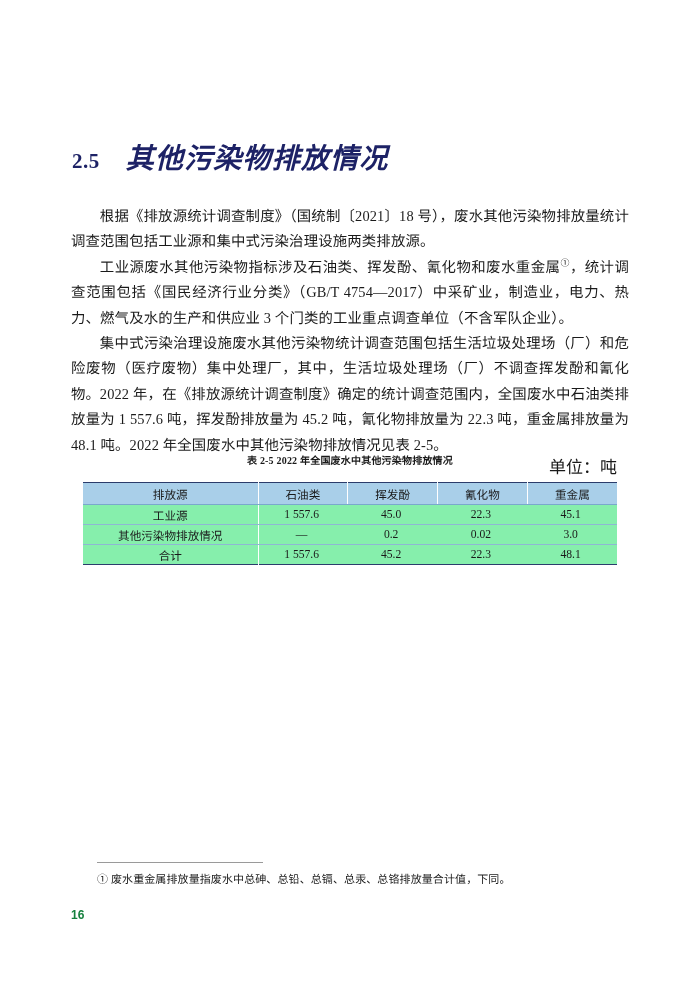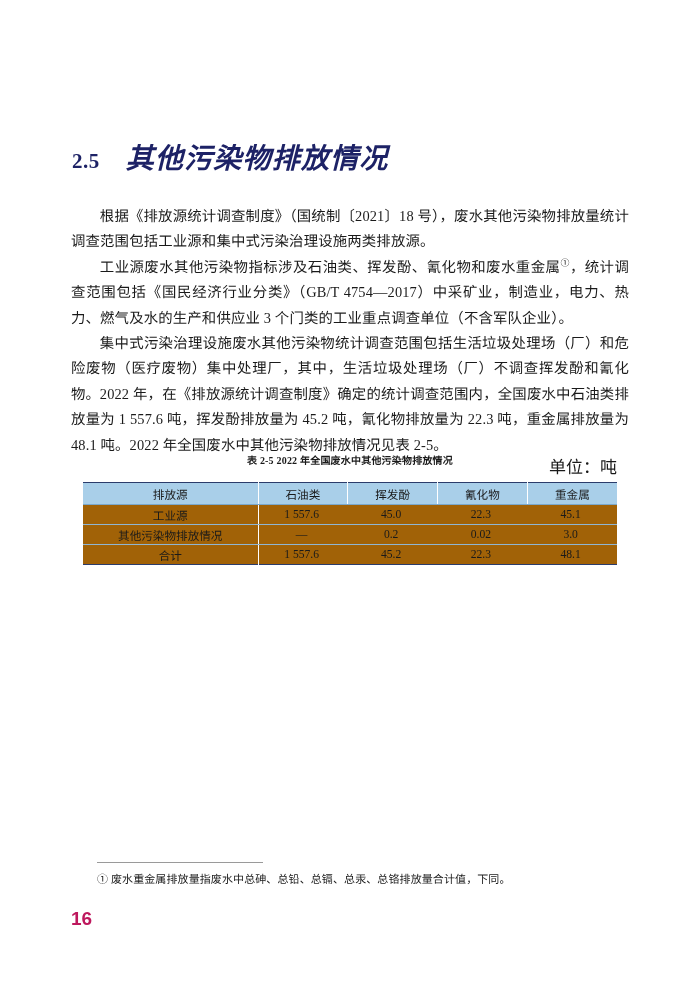--- a/index.html
+++ b/index.html
@@ -133,21 +133,21 @@
   table.data-table thead th.col-source {
     border-right: 1px solid #ffffff;
   }
   table.data-table thead th.col-num {
     border-right: 1px solid #ffffff;
   }
   table.data-table thead th.col-num:last-child {
     border-right: none;
   }
   table.data-table tbody td {
-    background: #a16207;
+    background: #86efac;
   }
   table.data-table tbody td.cell-source {
     text-align: center;
     border-right: 1px solid #ffffff;
   }
   table.data-table tbody td.cell-num {
     text-align: center;
     padding-right: 9px;
   }
   table.data-table tbody tr:last-child td {
@@ -175,23 +175,23 @@
     line-height: 16px;
     color: #1a1a1a;
     letter-spacing: 0.1px;
   }
 
   
   .page-number {
     position: absolute;
     left: 71px;
     top: 908px;
-    font-size: 19px;
+    font-size: 12px;
     font-weight: 700;
-    color: #be185d;
+    color: #15803d;
     font-family: "Liberation Sans", sans-serif;
   }
 </style>
 </head>
 <body>
 
 <div class="page">
 
   <div class="section-heading">
     <span class="section-number">2.5</span>

